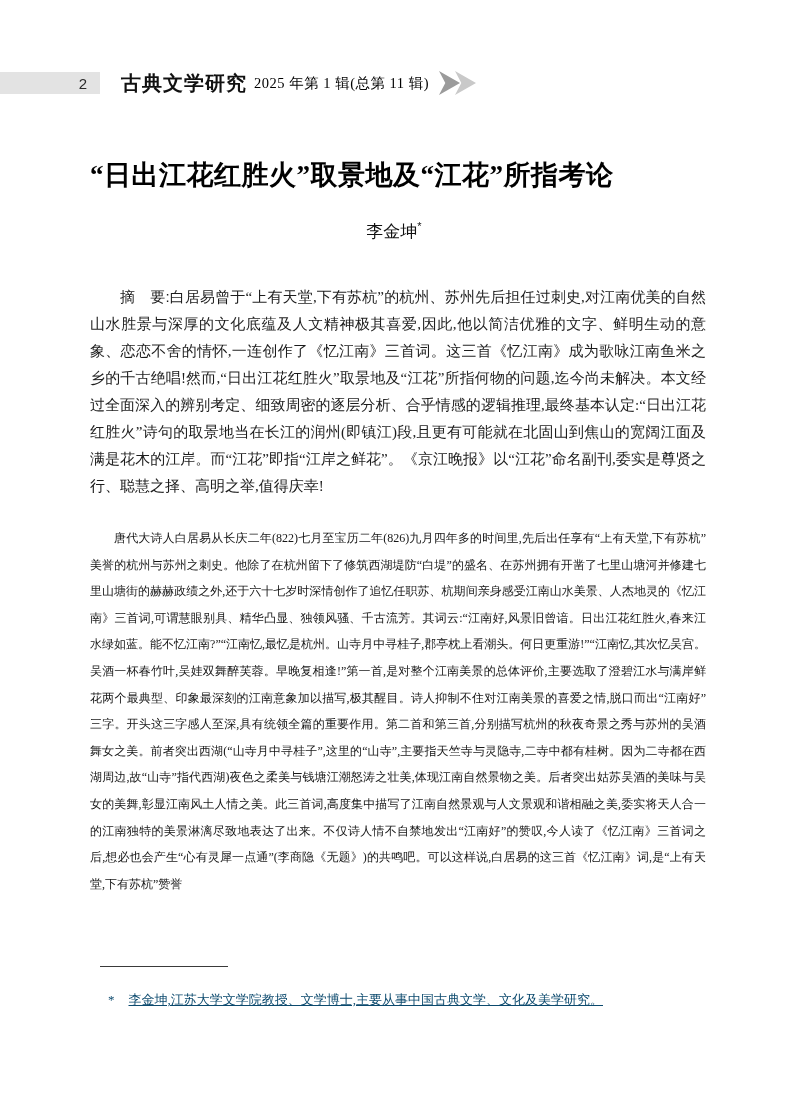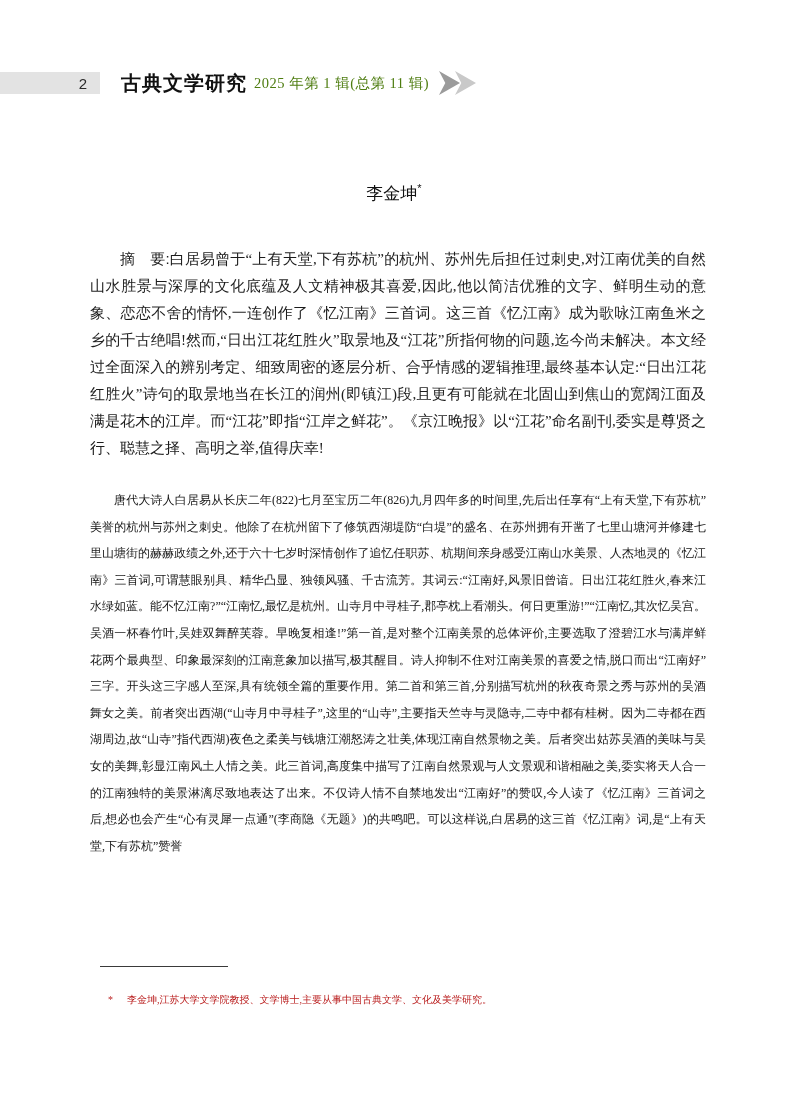--- a/index.html
+++ b/index.html
@@ -25,21 +25,21 @@
     display:flex; align-items:center; justify-content:flex-end;
     padding-right:13px;
     font-family:"Liberation Sans","DejaVu Sans",sans-serif;
     font-size:15px; color:#2a2a2a;
   }
   .journal-title {
     margin-left:21px;
     font-family:"Liberation Sans","DejaVu Sans",sans-serif;
     font-weight:bold; font-size:20px; letter-spacing:1px; color:#111;
   }
-  .issue-info { margin-left:7px; font-size:14.5px; color:#4d7c0f; letter-spacing:0.5px; }
+  .issue-info { margin-left:7px; font-size:14.5px; color:#000000; letter-spacing:0.5px; }
   .arrows { margin-left:10px; display:flex; align-items:center; }
   .arrow { width:21px; height:24px; clip-path:polygon(0 0,100% 50%,0 100%,30% 50%); }
   .arrow.dark  { background:#9b9b9b; }
   .arrow.light { background:#c9c9c9; margin-left:-5px; }
 
   
   .main { position:absolute; left:90px; top:156px; width:616px; }
 
   .article-title {
     font-size:27px; font-weight:bold; color:#000;
@@ -69,21 +69,21 @@
     color:#161616;
   }
 
   
   .footnote-divider {
     position:absolute; left:100px; top:966px;
     width:128px; height:0; border-top:1px solid #3a3a3a;
   }
   .footnote {
     position:absolute; left:108px; top:990px; width:590px;
-    font-size:10px; line-height:20px; color:#b91c1c;
+    font-size:13px; line-height:20px; color:#0c4a6e;text-decoration:underline;
   }
   .footnote-mark { display:inline-block; margin-right:14px; }
 </style>
 </head>
 <body>
 
 <div class="page">
 
   <div class="header">
     <div class="page-num-bar">
@@ -92,20 +92,21 @@
     <span class="journal-title">古典文学研究</span>
     <span class="issue-info">2025 年第 1 辑(总第 11 辑)</span>
     <span class="arrows">
       <span class="arrow dark"></span>
       <span class="arrow light"></span>
     </span>
   </div>
 
   <div class="main">
 
+    <h1 class="article-title">“日出江花红胜火”取景地及“江花”所指考论</h1>
 
     <div class="author-line">
       <span>李金坤</span><sup>*</sup>
     </div>
 
     <div class="abstract-block">
       <p class="abstract-para"><span class="inline-label">摘　要:</span><span class="kai">白居易曾于“上有天堂,下有苏杭”的杭州、苏州先后担任过刺史,对江南优美的自然山水胜景与深厚的文化底蕴及人文精神极其喜爱,因此,他以简洁优雅的文字、鲜明生动的意象、恋恋不舍的情怀,一连创作了《忆江南》三首词。这三首《忆江南》成为歌咏江南鱼米之乡的千古绝唱!然而,“日出江花红胜火”取景地及“江花”所指何物的问题,迄今尚未解决。本文经过全面深入的辨别考定、细致周密的逐层分析、合乎情感的逻辑推理,最终基本认定:“日出江花红胜火”诗句的取景地当在长江的润州(即镇江)段,且更有可能就在北固山到焦山的宽阔江面及满是花木的江岸。而“江花”即指“江岸之鲜花”。《京江晚报》以“江花”命名副刊,委实是尊贤之行、聪慧之择、高明之举,值得庆幸!</span></p>
     </div>
 
     <p class="body-para">唐代大诗人白居易从长庆二年(822)七月至宝历二年(826)九月四年多的时间里,先后出任享有“上有天堂,下有苏杭”美誉的杭州与苏州之刺史。他除了在杭州留下了修筑西湖堤防“白堤”的盛名、在苏州拥有开凿了七里山塘河并修建七里山塘街的赫赫政绩之外,还于六十七岁时深情创作了追忆任职苏、杭期间亲身感受江南山水美景、人杰地灵的《忆江南》三首词,可谓慧眼别具、精华凸显、独领风骚、千古流芳。其词云:“江南好,风景旧曾谙。日出江花红胜火,春来江水绿如蓝。能不忆江南?”“江南忆,最忆是杭州。山寺月中寻桂子,郡亭枕上看潮头。何日更重游!”“江南忆,其次忆吴宫。吴酒一杯春竹叶,吴娃双舞醉芙蓉。早晚复相逢!”第一首,是对整个江南美景的总体评价,主要选取了澄碧江水与满岸鲜花两个最典型、印象最深刻的江南意象加以描写,极其醒目。诗人抑制不住对江南美景的喜爱之情,脱口而出“江南好”三字。开头这三字感人至深,具有统领全篇的重要作用。第二首和第三首,分别描写杭州的秋夜奇景之秀与苏州的吴酒舞女之美。前者突出西湖(“山寺月中寻桂子”,这里的“山寺”,主要指天竺寺与灵隐寺,二寺中都有桂树。因为二寺都在西湖周边,故“山寺”指代西湖)夜色之柔美与钱塘江潮怒涛之壮美,体现江南自然景物之美。后者突出姑苏吴酒的美味与吴女的美舞,彰显江南风土人情之美。此三首词,高度集中描写了江南自然景观与人文景观和谐相融之美,委实将天人合一的江南独特的美景淋漓尽致地表达了出来。不仅诗人情不自禁地发出“江南好”的赞叹,今人读了《忆江南》三首词之后,想必也会产生“心有灵犀一点通”(李商隐《无题》)的共鸣吧。可以这样说,白居易的这三首《忆江南》词,是“上有天堂,下有苏杭”赞誉</p>

